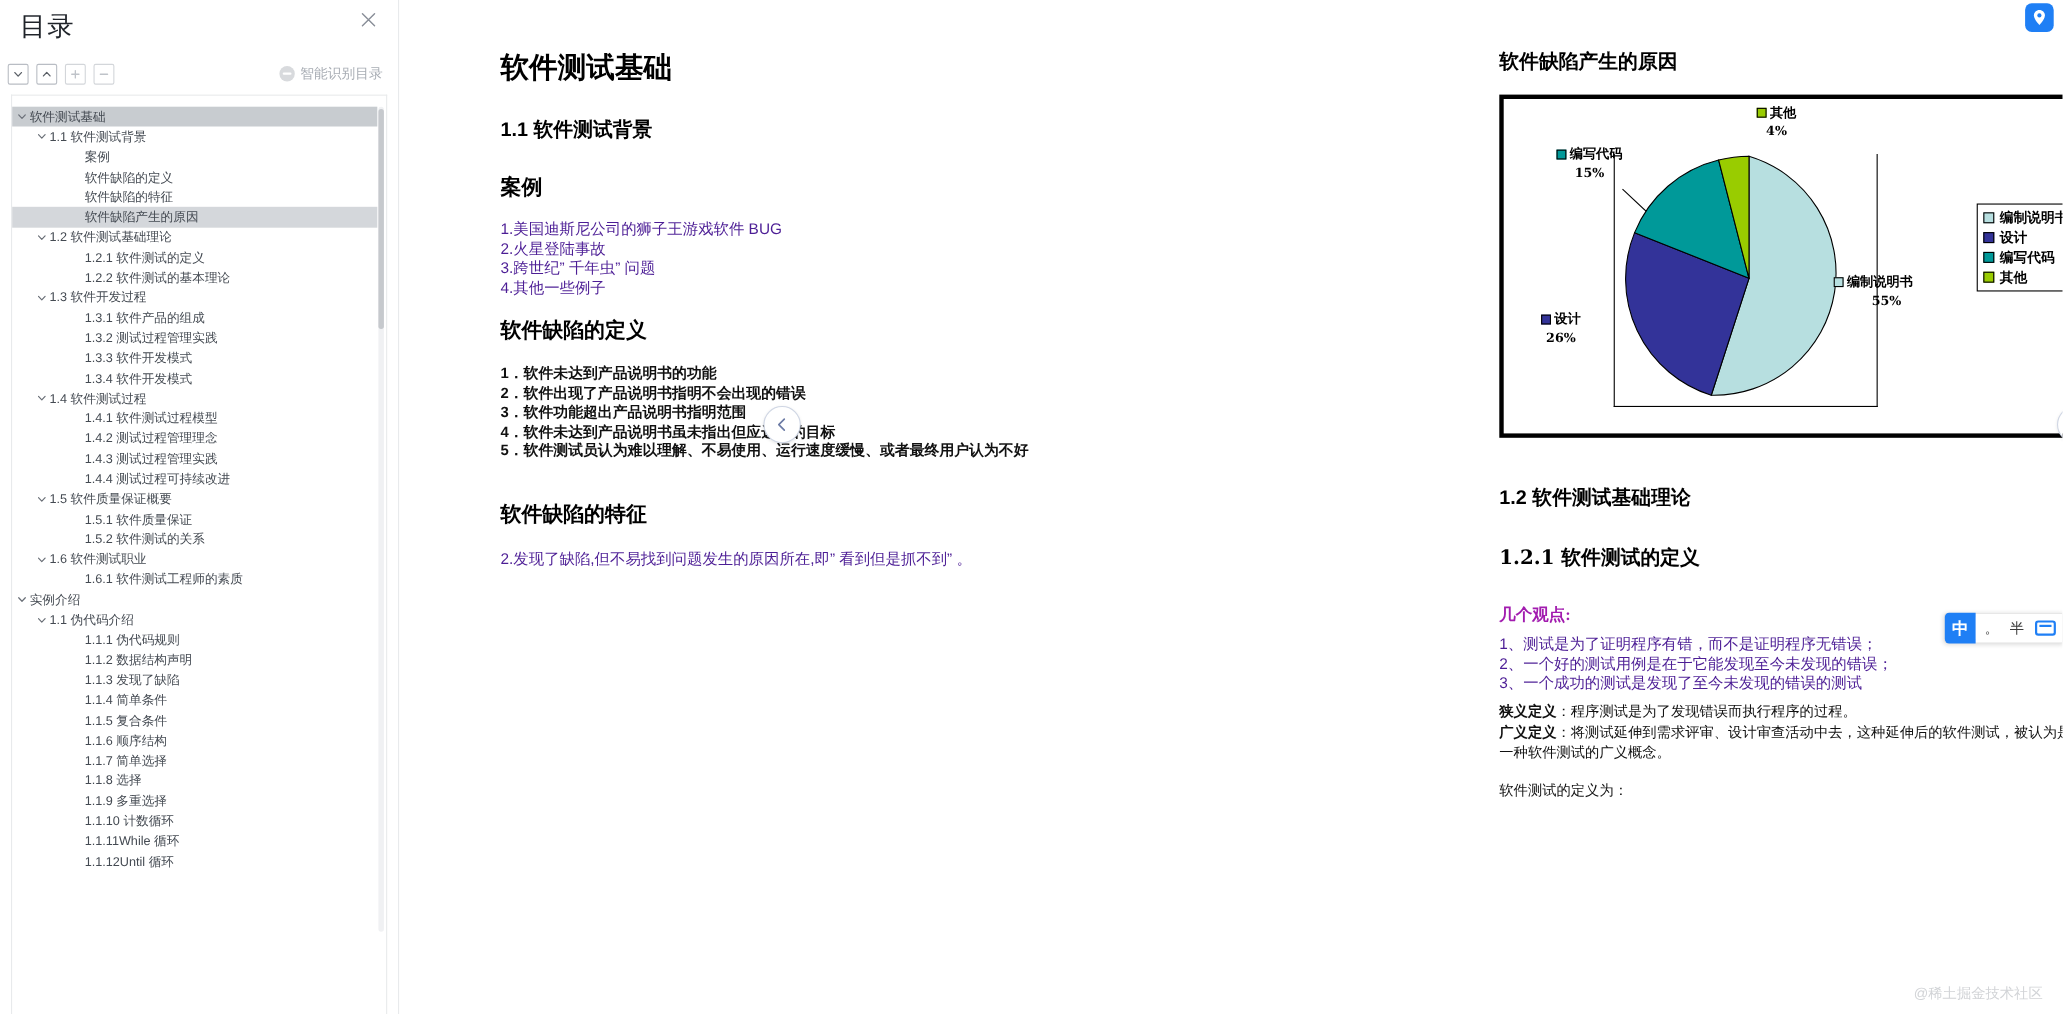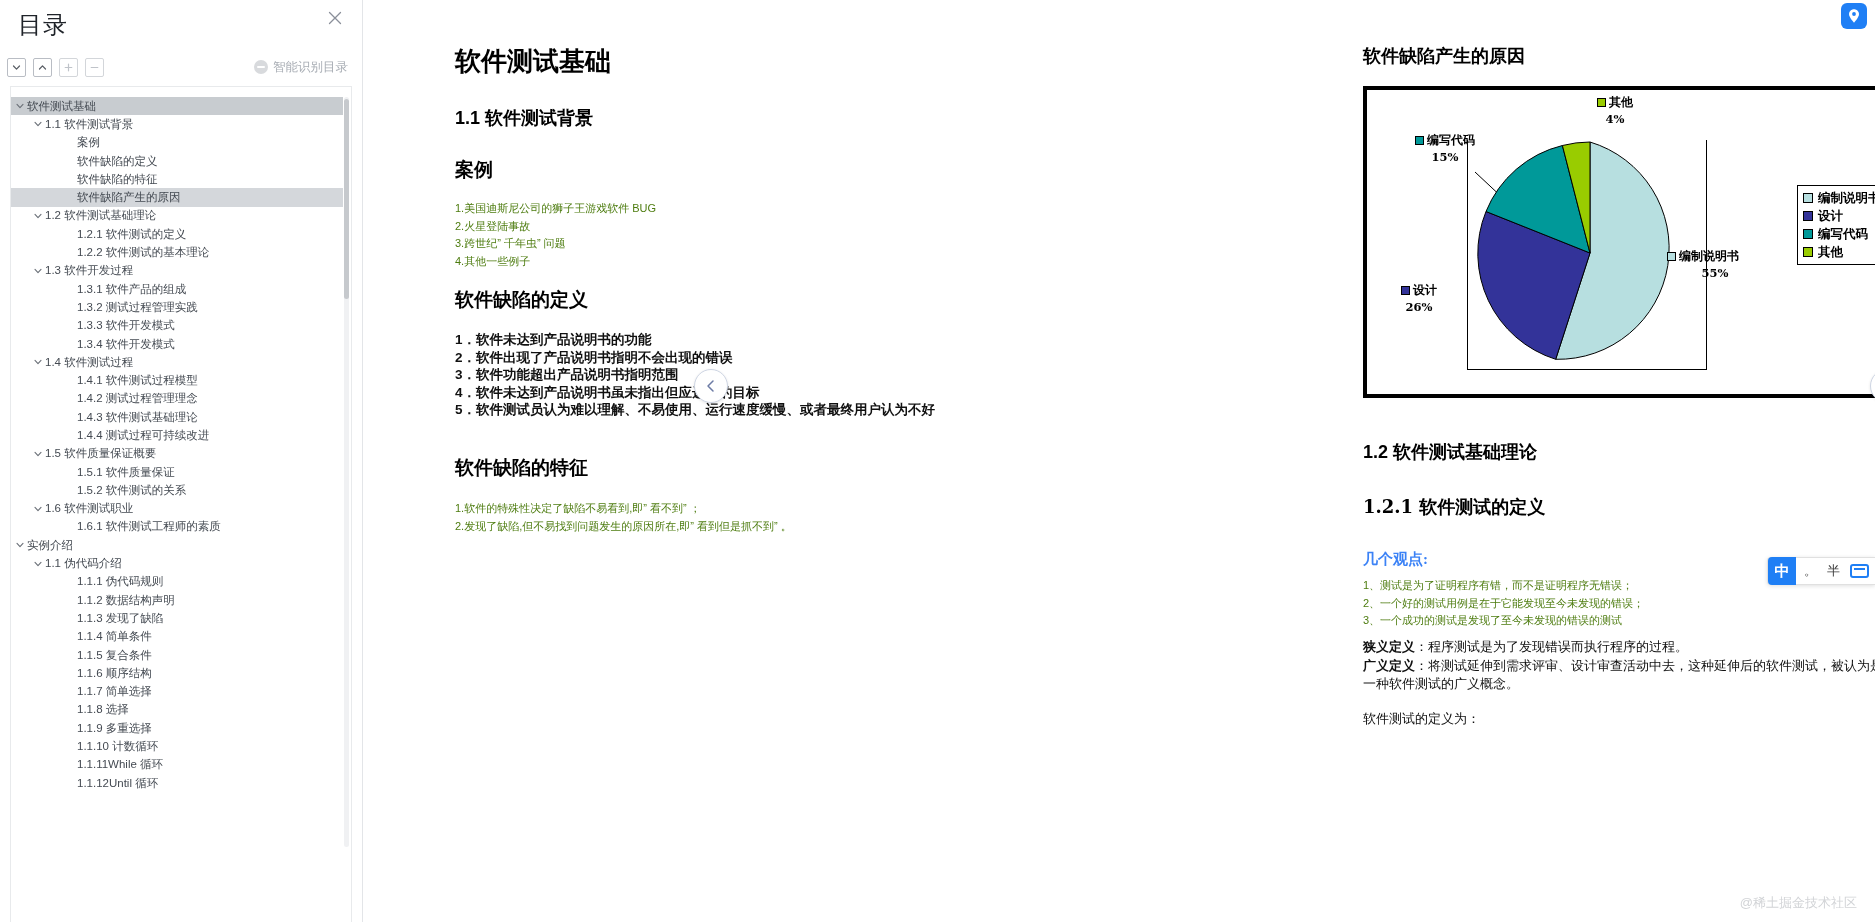--- a/index.html
+++ b/index.html
@@ -140,27 +140,27 @@
     font-family: "DejaVu Serif", "Liberation Serif", serif;
     font-weight: 700;
     font-size: 19px;
     color: #000;
     margin: 0;
   }
   .h-serif-sm {
     font-family: Liberation Serif, serif;
     font-weight: 700;
     font-size: 15px;
-    color: #3b82f6;
+    color: #a21caf;
     margin: 0;
   }
   .body-line {
     font-family: "Liberation Sans", sans-serif;
-    font-size: 11px;
-    color: #4d7c0f;
+    font-size: 14px;
+    color: #4c1d95;
     line-height: 17.5px;
     white-space: nowrap;
   }
   .body-wrap {
     font-family: "Liberation Sans", sans-serif;
     font-size: 13px; color: #111; line-height: 18px;
   }
   .body-num {
     font-family: "Liberation Sans", sans-serif;
     font-size: 13.5px; color: #111; line-height: 17.5px; white-space:nowrap;
@@ -407,21 +407,21 @@
           <div class="toc-item lvl2">
             <span class="caret"></span>
             <span class="toc-label">1.4.1 软件测试过程模型</span>
           </div>
           <div class="toc-item lvl2">
             <span class="caret"></span>
             <span class="toc-label">1.4.2 测试过程管理理念</span>
           </div>
           <div class="toc-item lvl2">
             <span class="caret"></span>
-            <span class="toc-label">1.4.3 软件测试基础理论</span>
+            <span class="toc-label">1.4.3 测试过程管理实践</span>
           </div>
           <div class="toc-item lvl2">
             <span class="caret"></span>
             <span class="toc-label">1.4.4 测试过程可持续改进</span>
           </div>
           <div class="toc-item lvl1">
             <span class="caret">
               <svg width="10" height="10" viewBox="0 0 10 10">
                 <path d="M2 3.4 L5 6.6 L8 3.4" stroke="currentColor" stroke-width="1.1" fill="none" stroke-linecap="round" stroke-linejoin="round"></path>
               </svg>
@@ -541,21 +541,20 @@
           <div class="body-num">1．软件未达到产品说明书的功能</div>
           <div class="body-num">2．软件出现了产品说明书指明不会出现的错误</div>
           <div class="body-num">3．软件功能超出产品说明书指明范围</div>
           <div class="body-num">4．软件未达到产品说明书虽未指出但应达到的目标</div>
           <div class="body-num">5．软件测试员认为难以理解、不易使用、运行速度缓慢、或者最终用户认为不好</div>
         </div>
 
       <div class="h-serif" style="position:absolute; left:0; top:455px;">软件缺陷的特征</div>
 
       <div id="feat-list" style="position:absolute; left:0; top:500px;">
-          <div class="body-line">1.软件的特殊性决定了缺陷不易看到,即” 看不到” ；</div>
           <div class="body-line">2.发现了缺陷,但不易找到问题发生的原因所在,即” 看到但是抓不到” 。</div>
         </div>
     </div>
 
     <div class="page-col" id="col-right">
 
       <div class="h-serif" style="position:absolute; left:0; top:44px; font-size:18px;">软件缺陷产生的原因</div>
 
       <div id="chart-frame" style="position:absolute; left:0; top:86px;">
         <div id="chart-inner">

